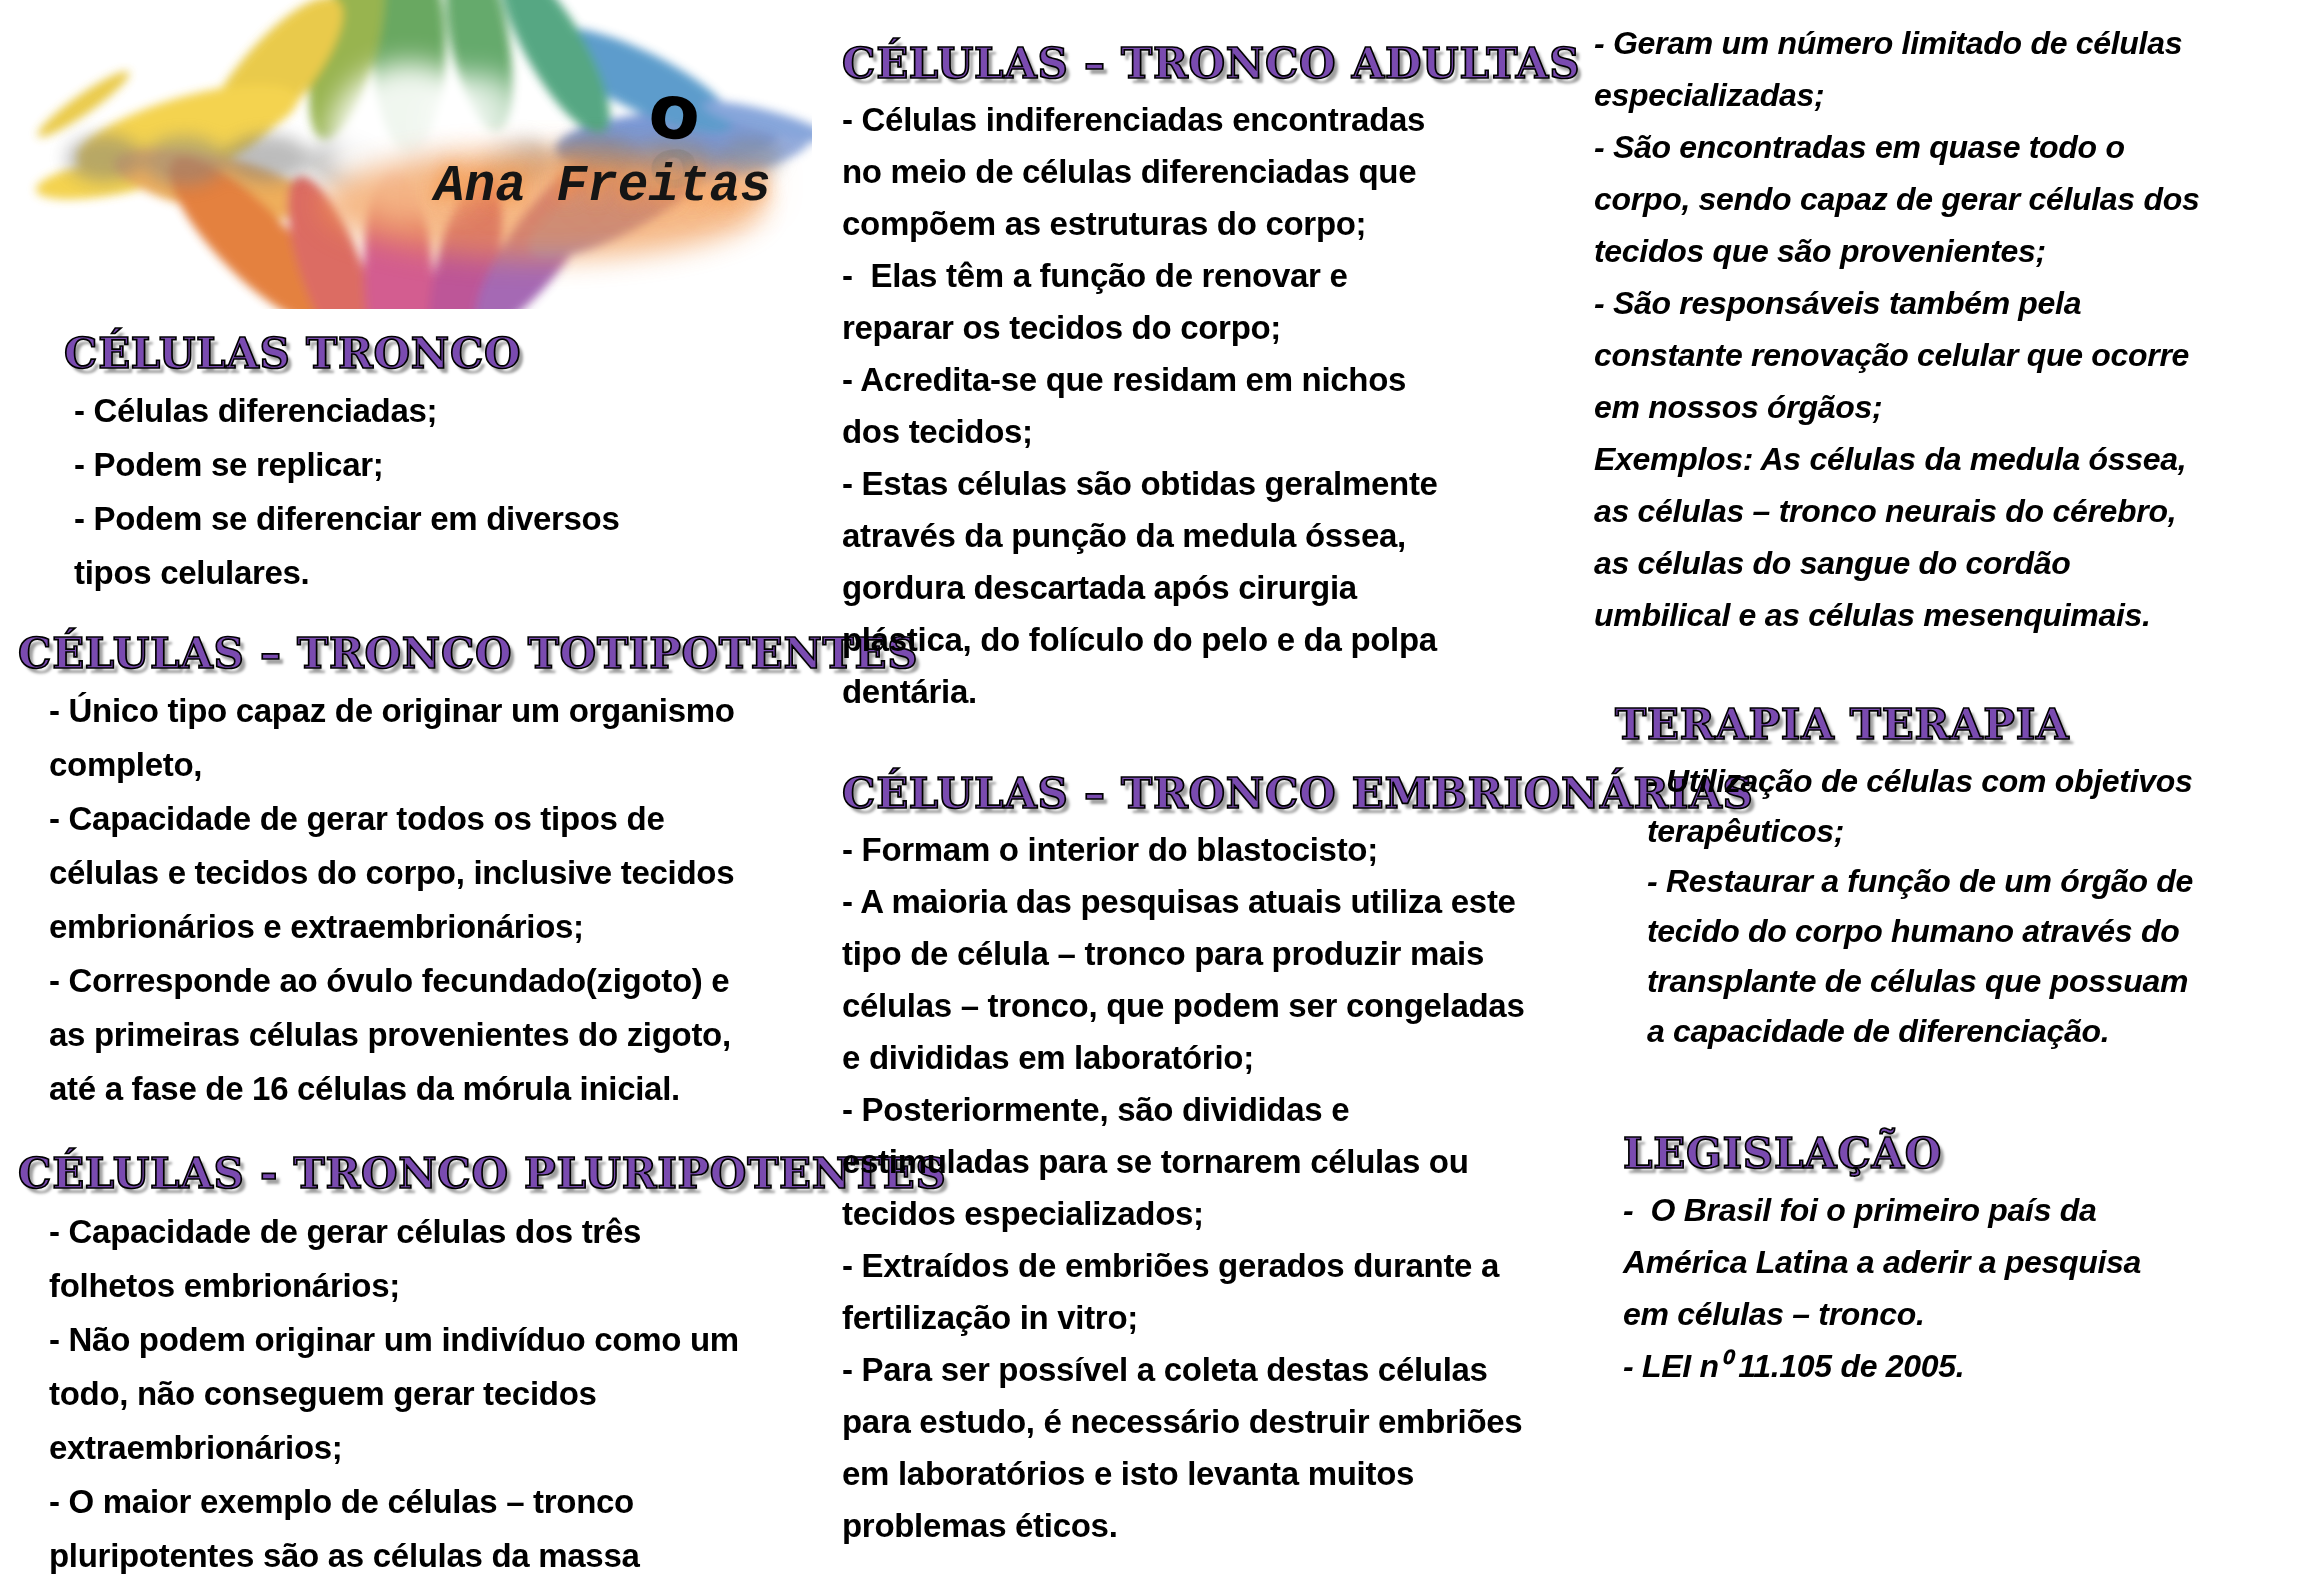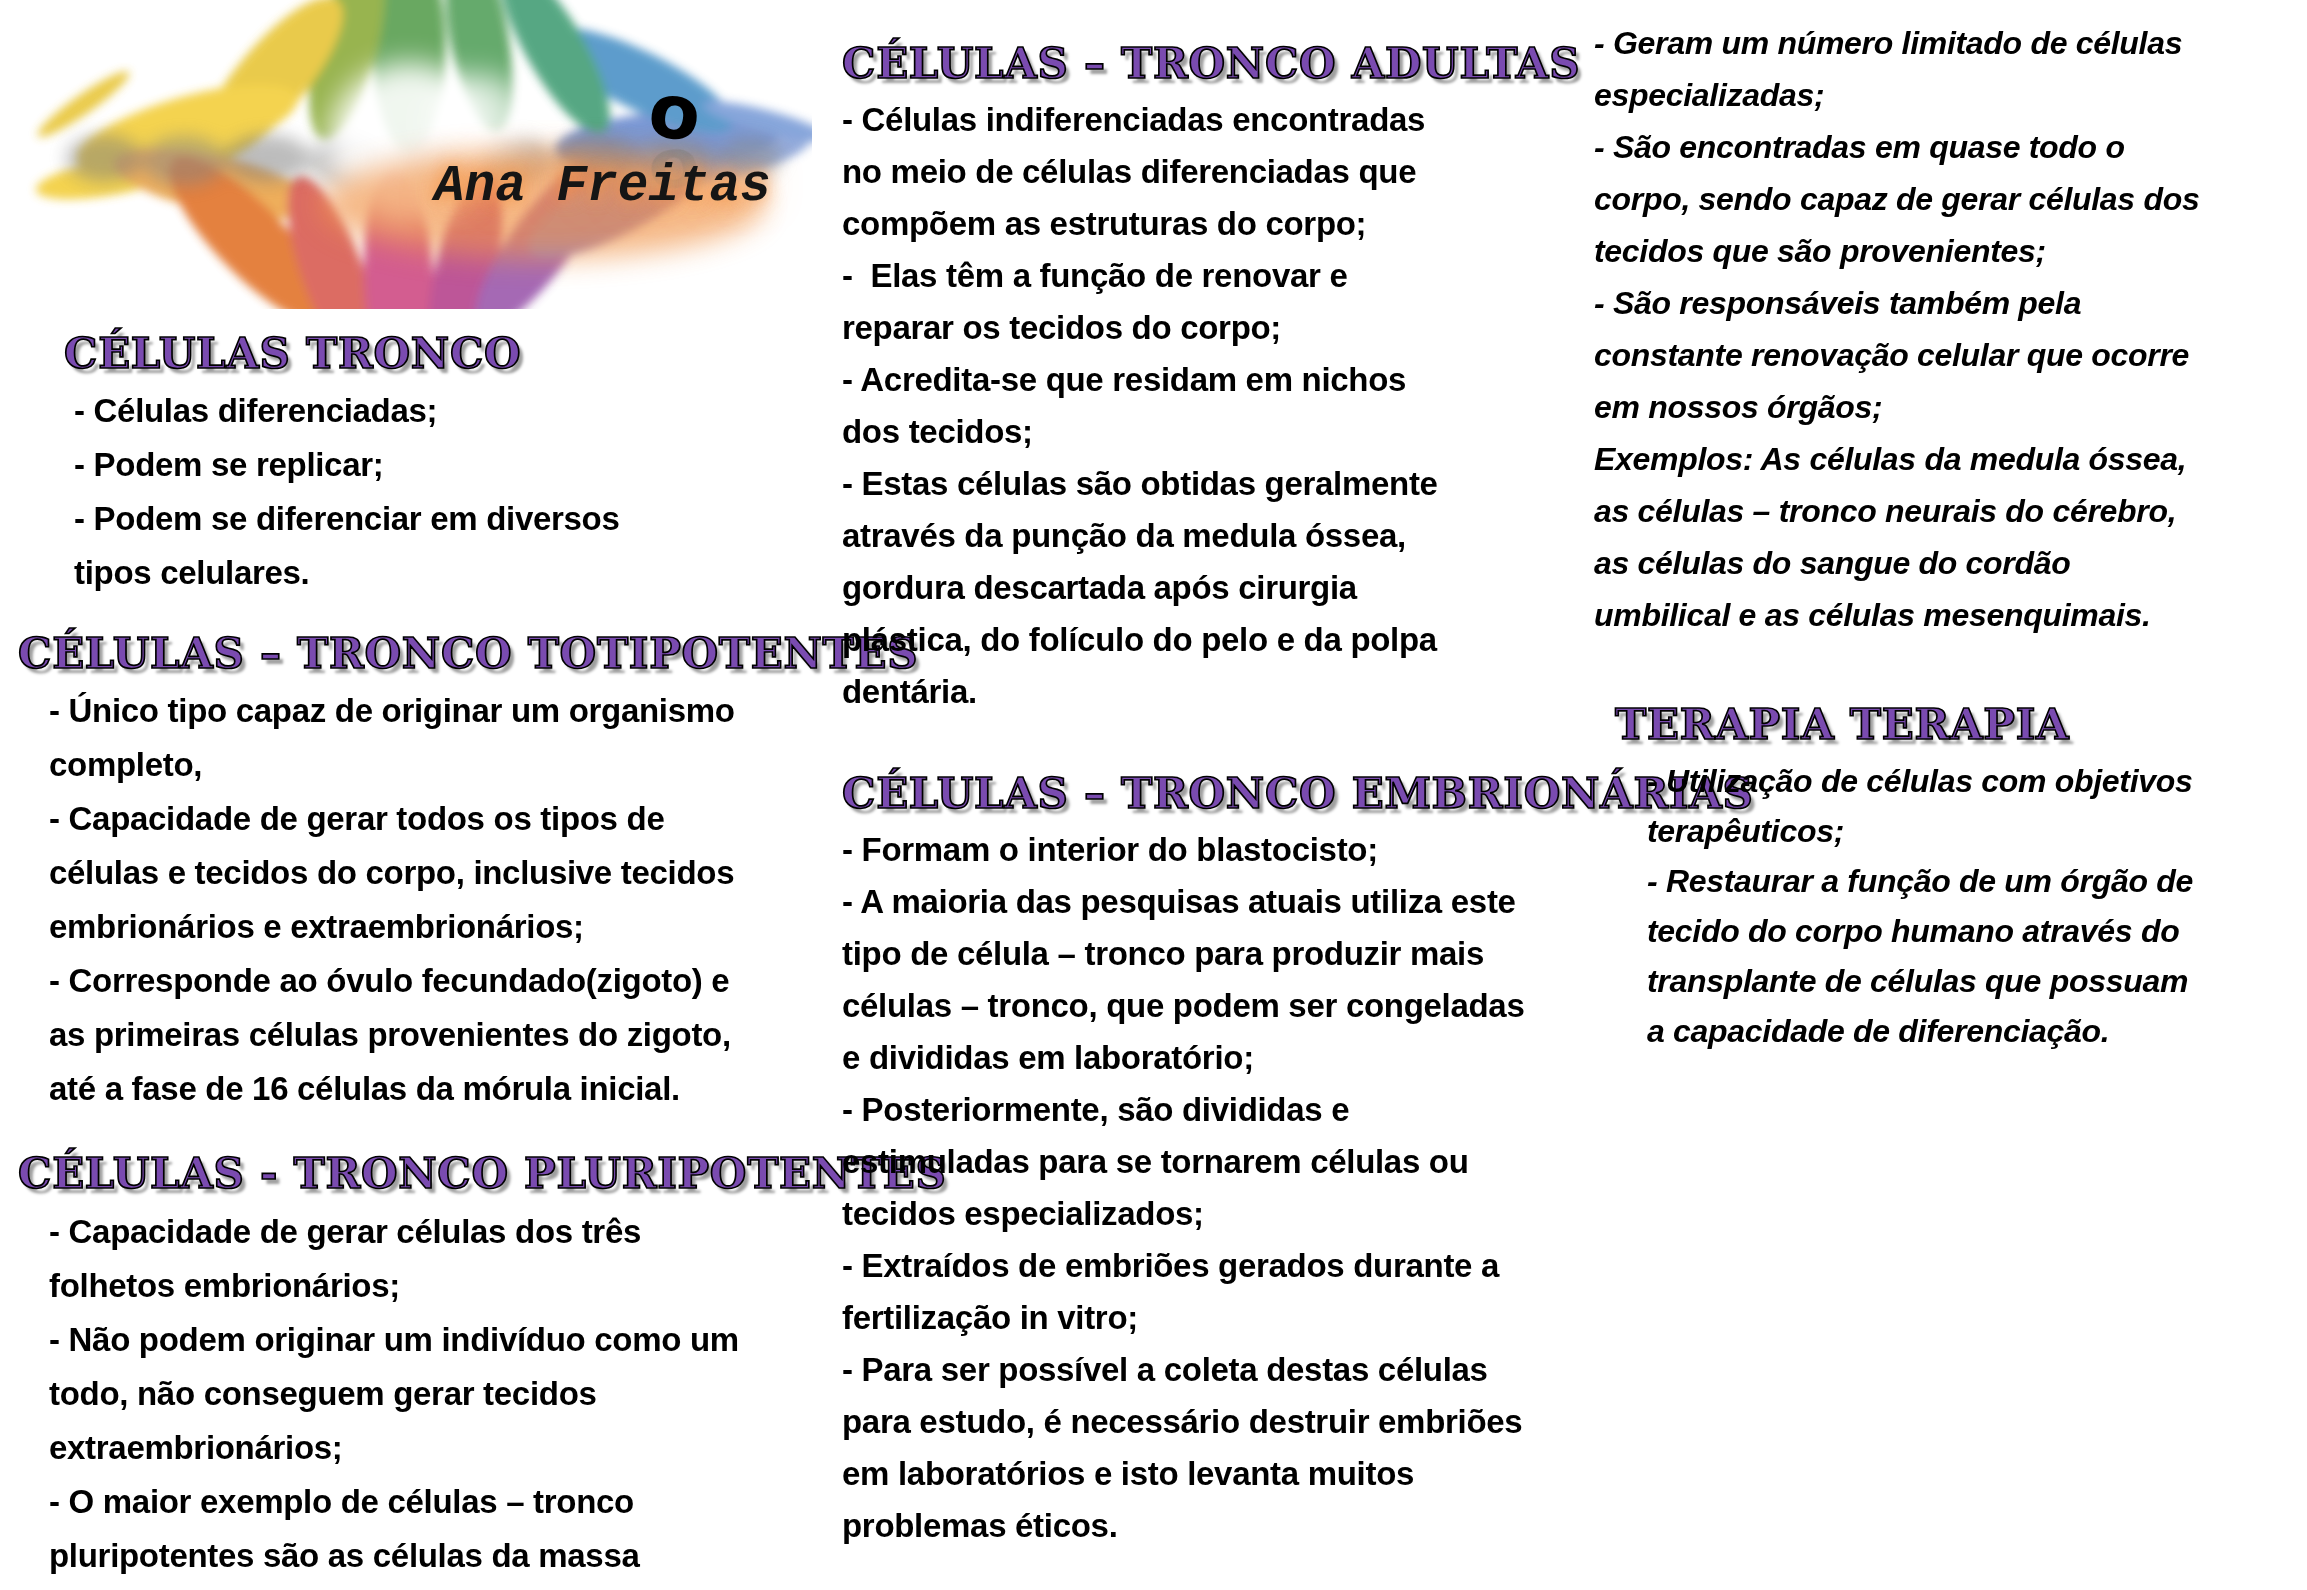--- a/index.html
+++ b/index.html
@@ -227,16 +227,23 @@
     </div>
     <div class="sec sec-1">
       <h2 class="sec-title">TERAPIA TERAPIA</h2>
       <p class="sec-body">- Utilização de células com objetivos
 terapêuticos;
 - Restaurar a função de um órgão de
 tecido do corpo humano através do
 transplante de células que possuam
 a capacidade de diferenciação.</p>
     </div>
+    <div class="sec sec-2">
+      <h2 class="sec-title">LEGISLAÇÃO</h2>
+      <p class="sec-body">-  O Brasil foi o primeiro país da
+América Latina a aderir a pesquisa
+em células – tronco.
+- LEI n⁰ 11.105 de 2005.</p>
+    </div>
   </div>
 
 </div>
 
 
 </body></html>

